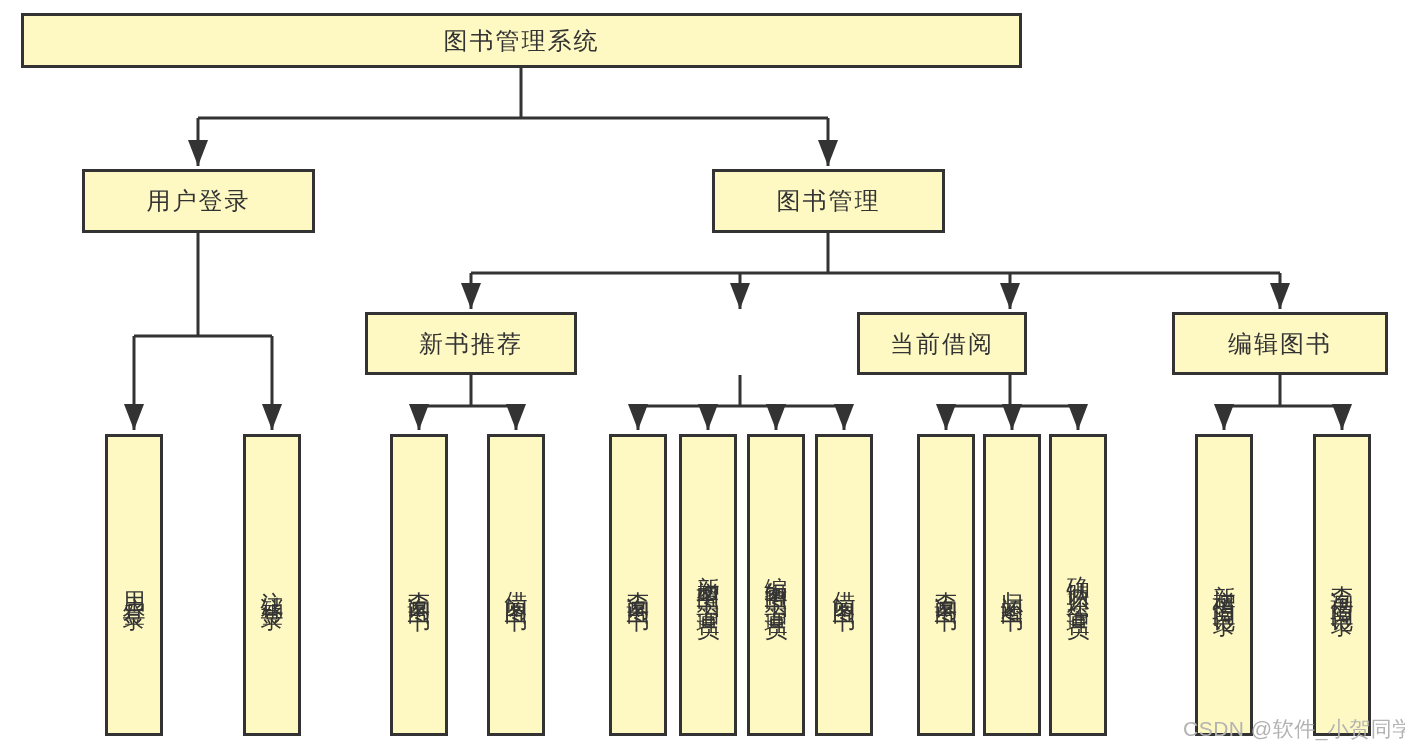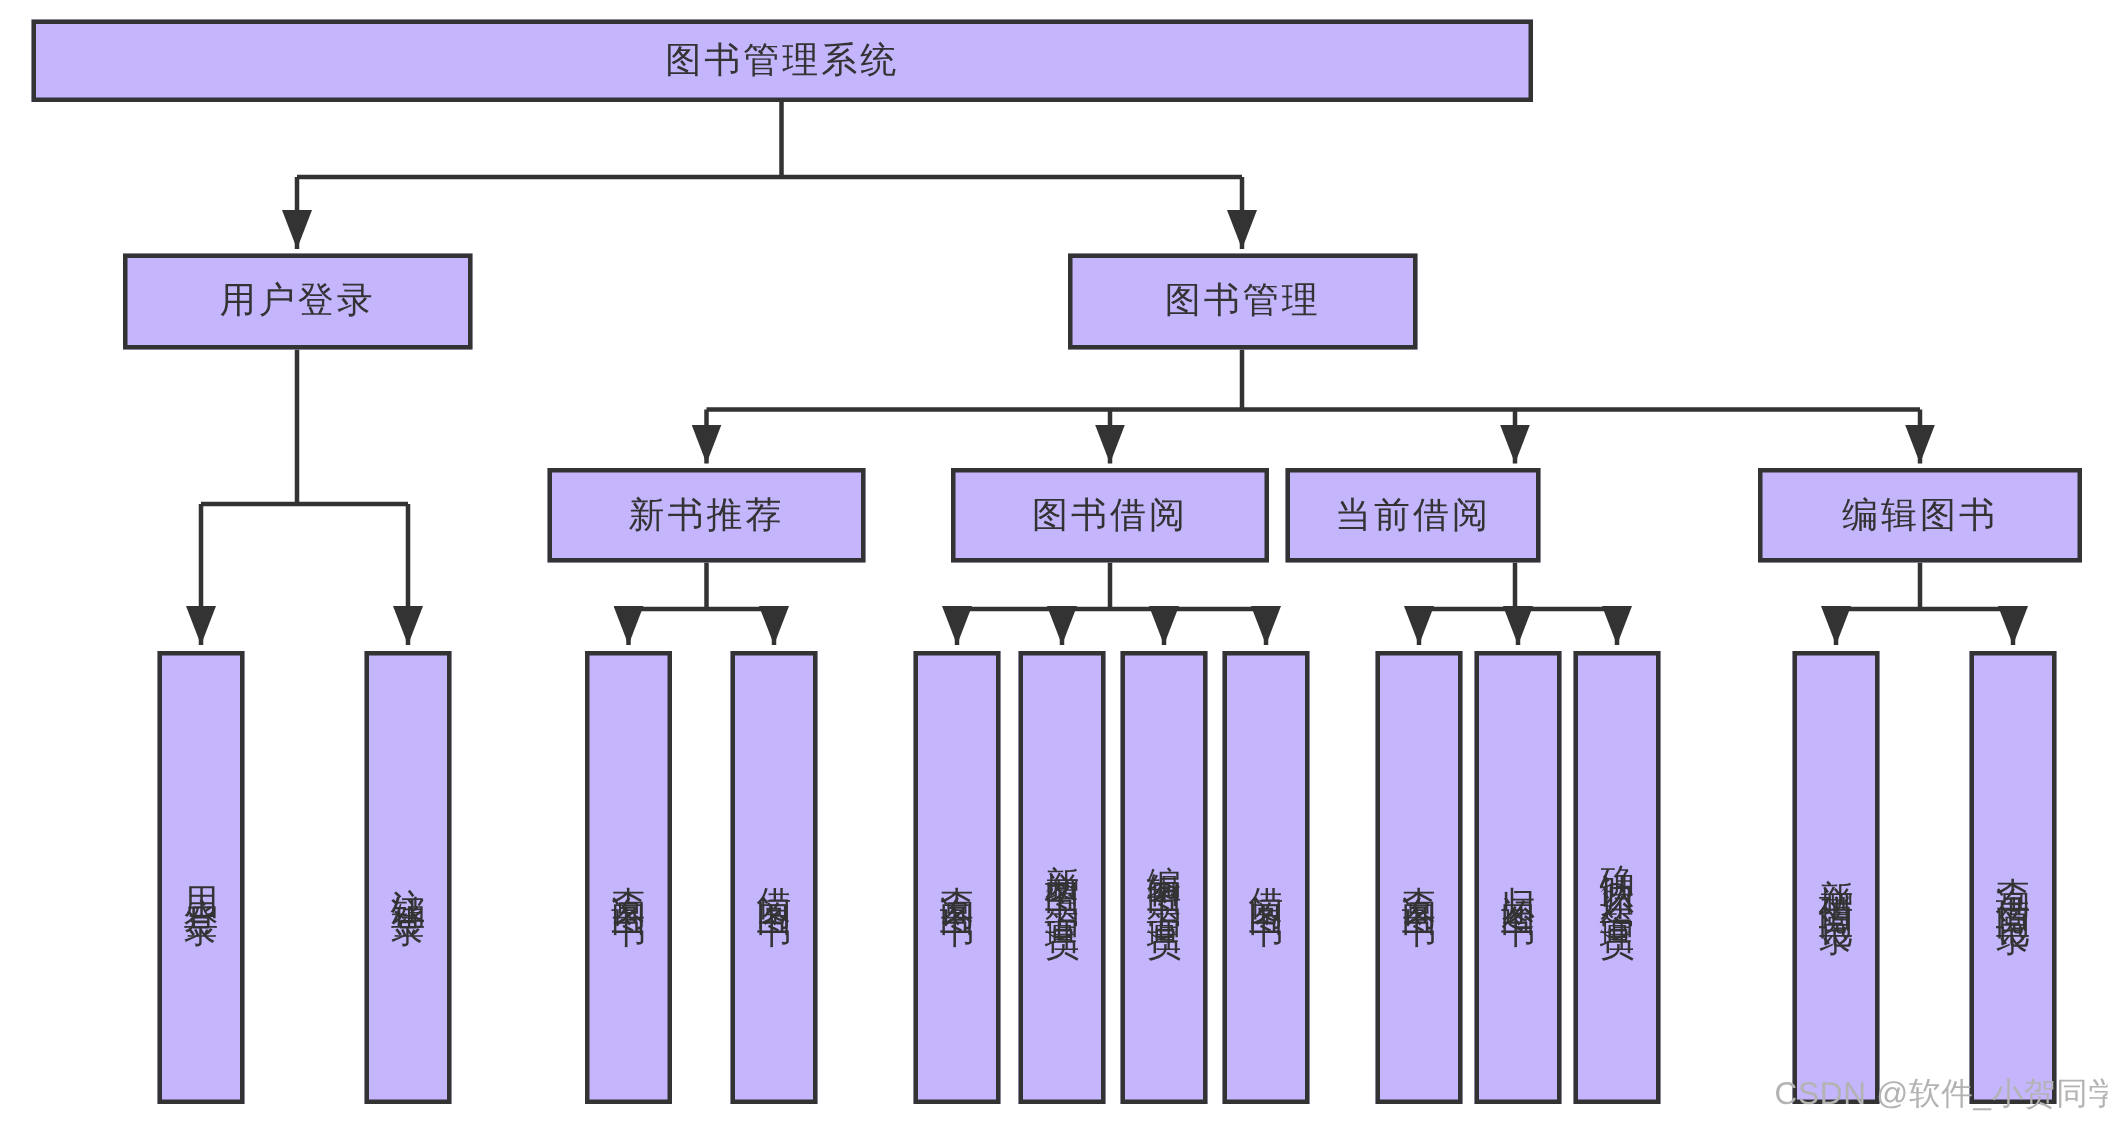--- a/index.html
+++ b/index.html
@@ -18,21 +18,21 @@
     background: #ffffff;
   }
   .connectors {
     position: absolute;
     left: 0; top: 0;
     width: 1405px; height: 747px;
   }
   .node {
     position: absolute;
     box-sizing: border-box;
-    background: #c4b5fd;
+    background: #fef9c3;
     border: 3px solid #333333;
     color: #333333;
     display: flex;
     align-items: center;
     justify-content: center;
     line-height: 1;
   }
   .hbox {
     font-size: 24px;
     letter-spacing: 2px;
@@ -96,21 +96,20 @@
     <path d="M1224,406 V430" fill="none" stroke="#333333" stroke-width="3" marker-end="url(#ah)"></path>
     <path d="M1342,406 V430" fill="none" stroke="#333333" stroke-width="3" marker-end="url(#ah)"></path>
   </svg>
 
   <div class="node hbox" style="left:21px; top:13px; width:1001px; height:55px;">图书管理系统</div>
 
   <div class="node hbox" style="left:82px; top:169px; width:233px; height:64px;">用户登录</div>
   <div class="node hbox" style="left:712px; top:169px; width:233px; height:64px;">图书管理</div>
 
   <div class="node hbox" style="left:365px; top:312px; width:212px; height:63px;">新书推荐</div>
-  <div class="node hbox" style="left:634px; top:312px; width:212px; height:63px;">图书借阅</div>
   <div class="node hbox" style="left:857px; top:312px; width:170px; height:63px;">当前借阅</div>
   <div class="node hbox" style="left:1172px; top:312px; width:216px; height:63px;">编辑图书</div>
 
   <div class="node vbox" style="left:105px; top:434px; width:58px; height:302px;">
       <span>用户登录</span>
     </div>
   <div class="node vbox" style="left:243px; top:434px; width:58px; height:302px;">
       <span>注销登录</span>
     </div>
 

